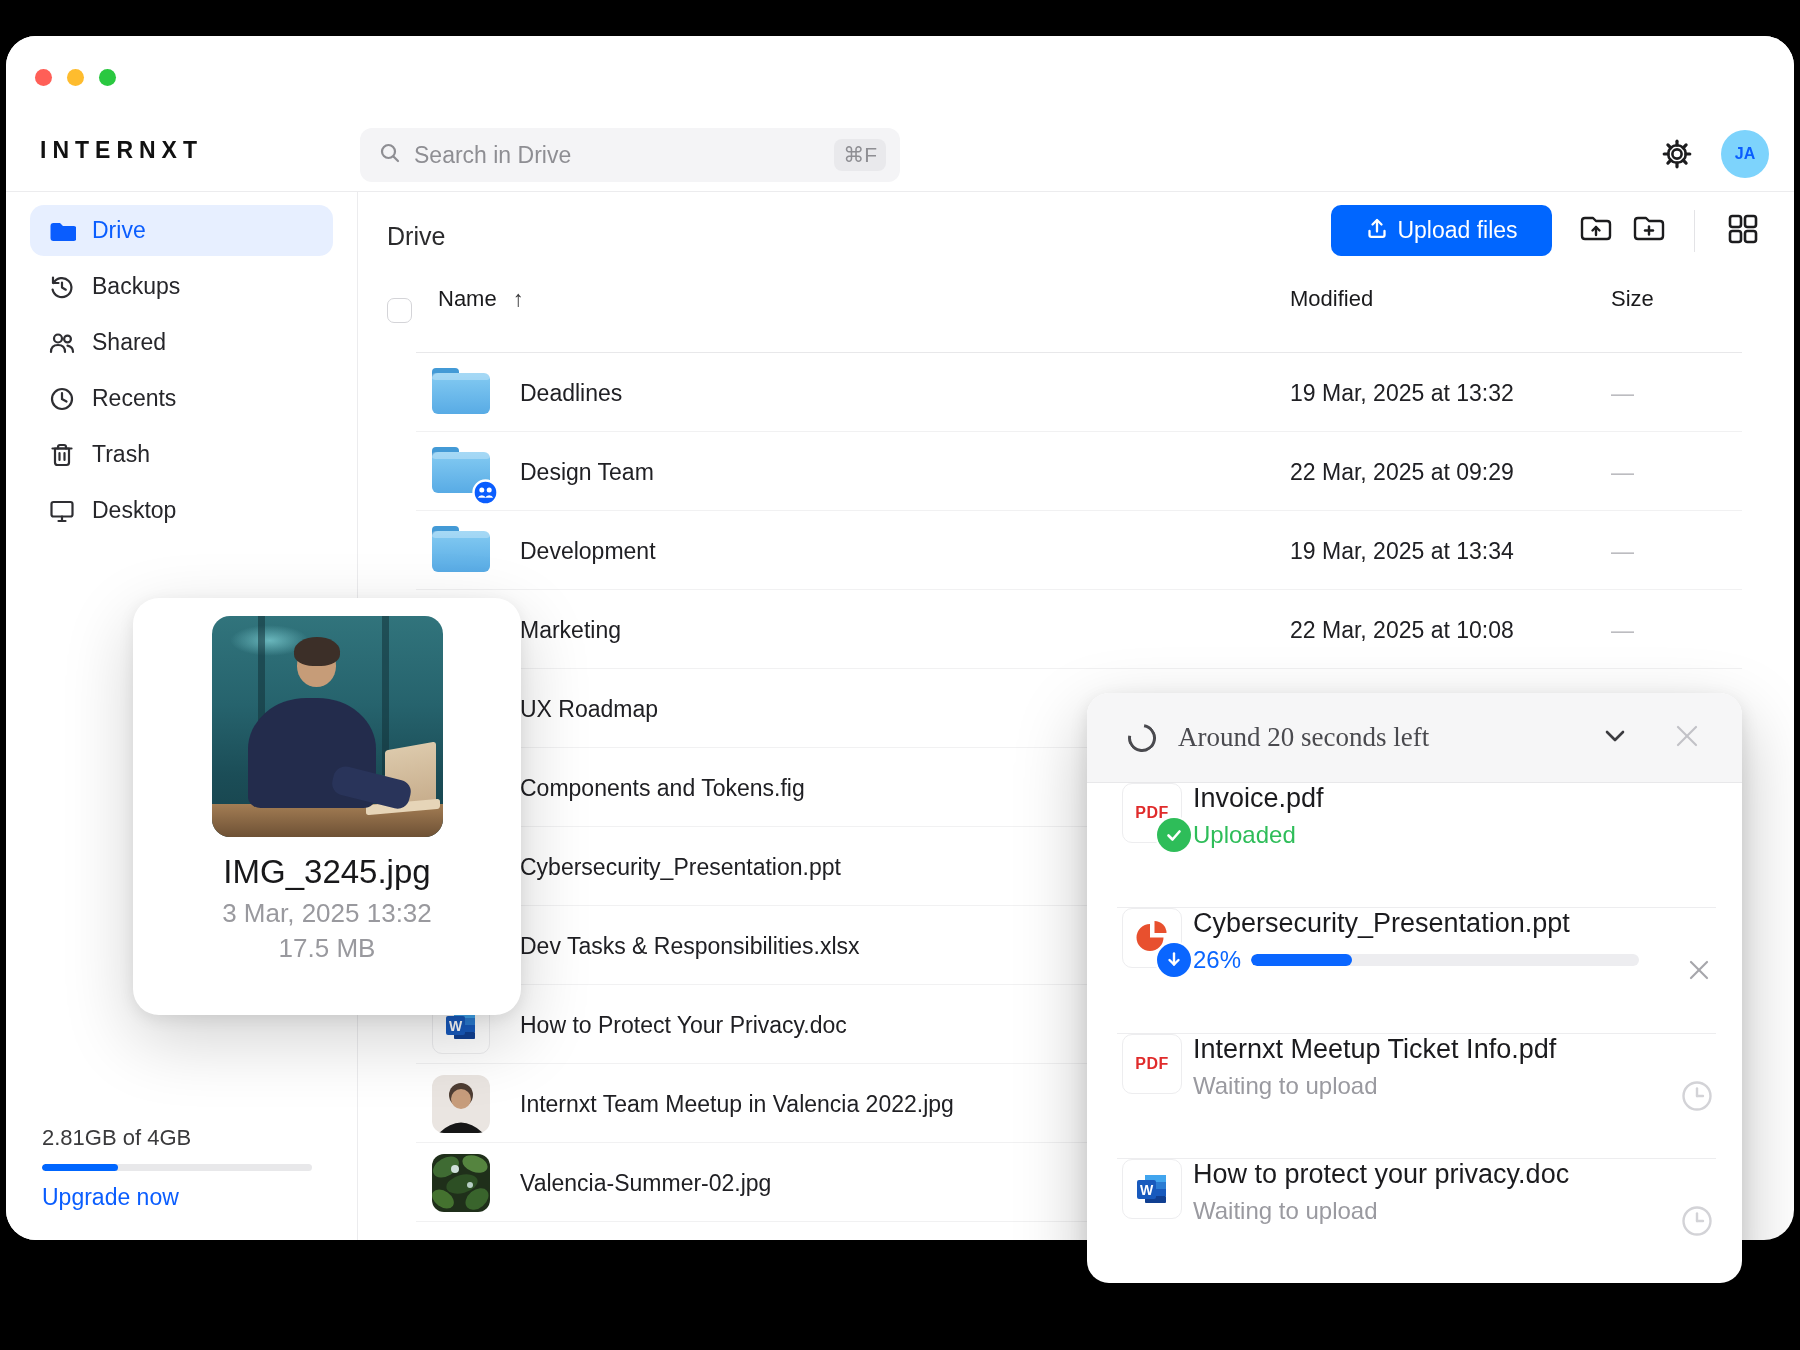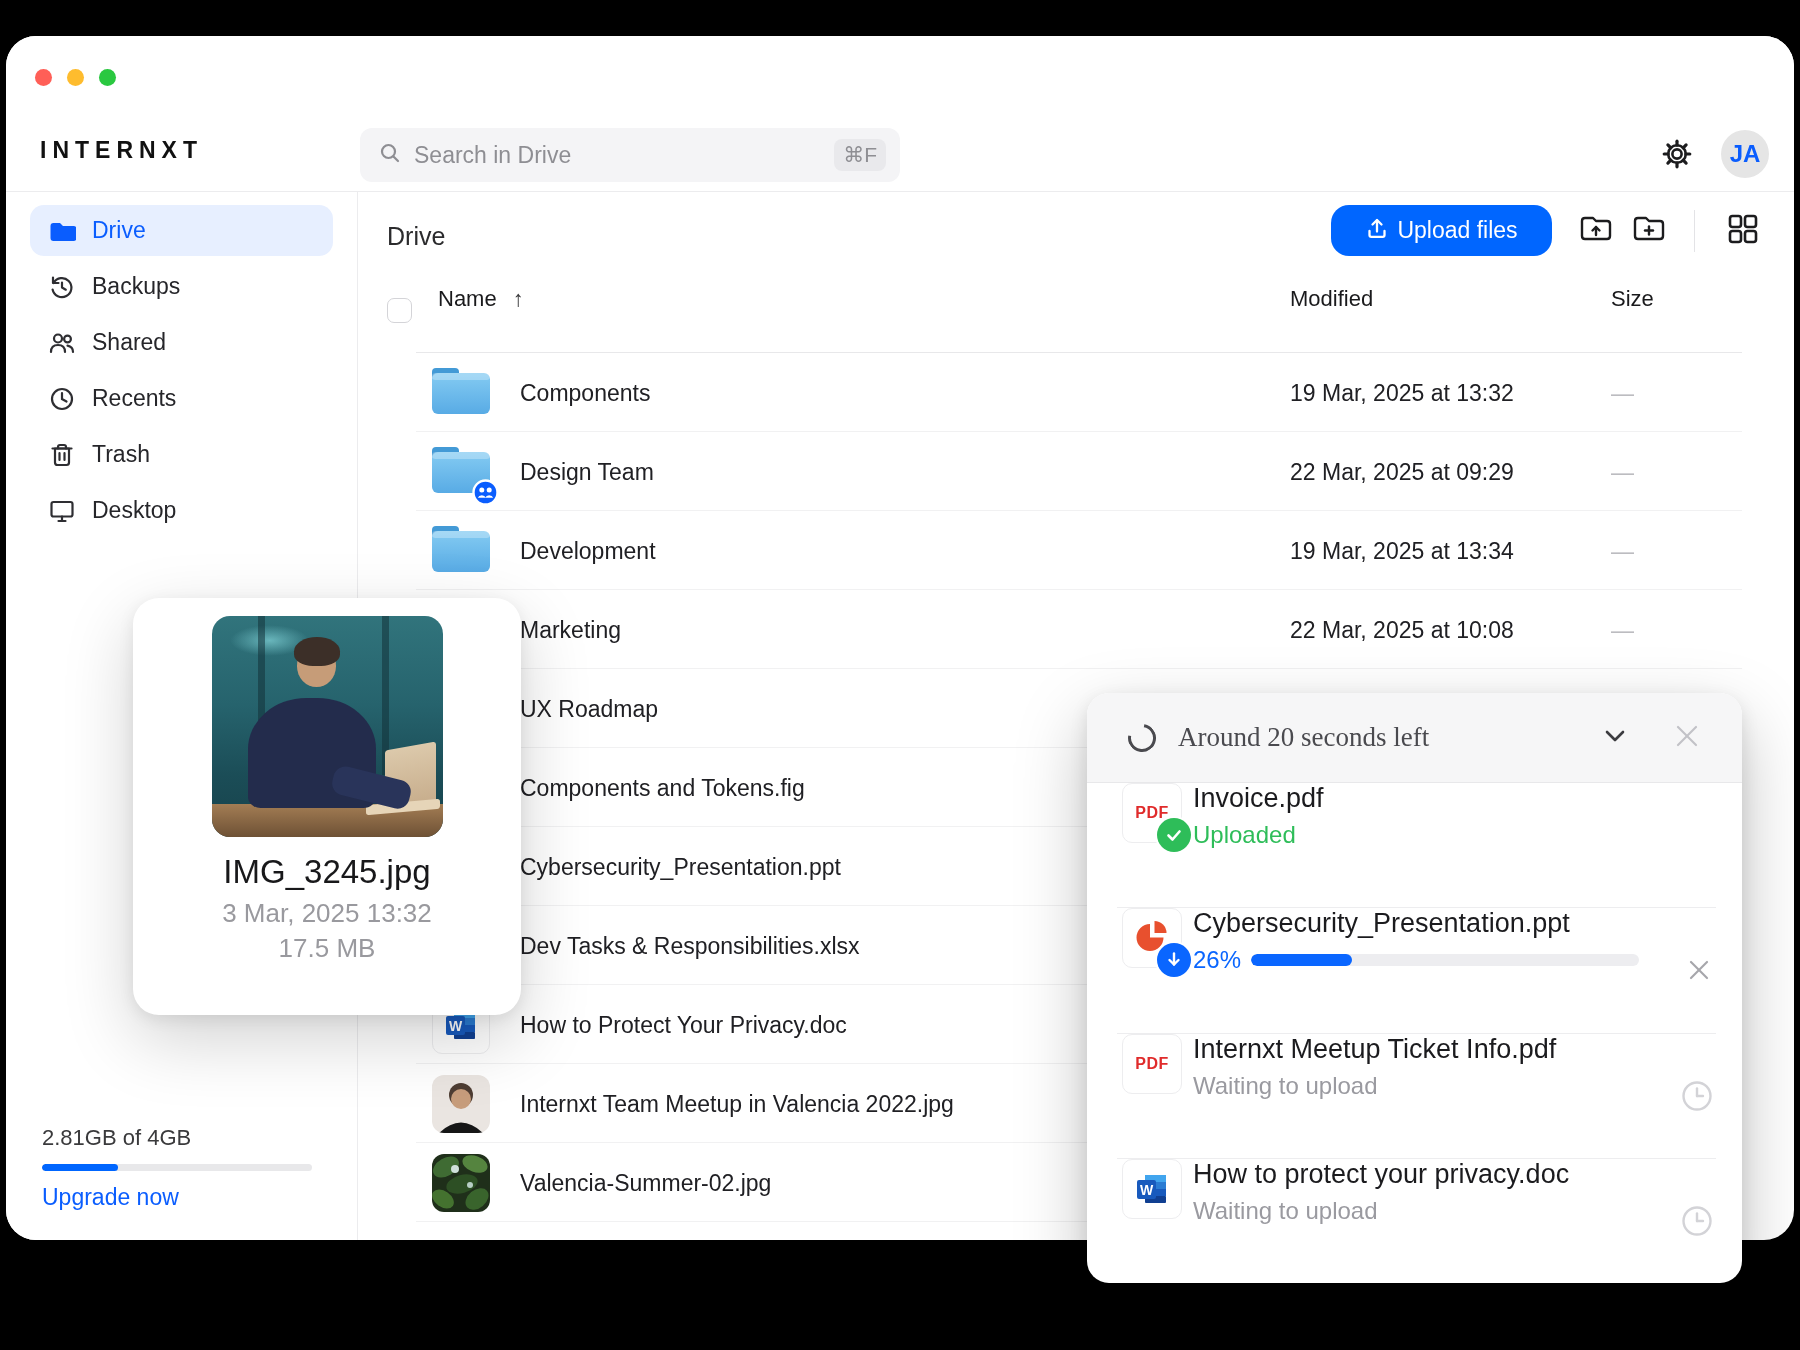--- a/index.html
+++ b/index.html
@@ -12,37 +12,37 @@
   
   .topbar { position:absolute; left:0; top:0; right:0; height:156px; background:#fff; border-bottom:1px solid #ececee; }
   .dots { position:absolute; left:29px; top:33px; display:flex; gap:15px; }
   .dot { width:17px; height:17px; border-radius:50%; }
   .logo { position:absolute; left:34px; top:101px; font-size:23px; font-weight:700; letter-spacing:6px; color:#111; }
   .search { position:absolute; left:354px; top:92px; width:540px; height:54px; background:#f4f4f6; border-radius:12px; display:flex; align-items:center; padding:0 14px 0 18px; }
   .search input { border:none; outline:none; background:transparent; flex:1; font-size:23px; color:#333; margin-left:12px; font-family:inherit; }
   .search input::placeholder { color:#8e8e93; }
   .kbd { background:#e9e9ec; color:#8e8e93; border-radius:8px; font-size:21px; padding:4px 9px; }
   .gearbtn { position:absolute; left:1653px; top:100px; width:36px; height:36px; cursor:pointer; }
-  .avatar { position:absolute; left:1715px; top:94px; width:48px; height:48px; border-radius:50%; background:#e5e5e5; color:#0a5dfe; font-weight:700; font-size:24px; display:flex; align-items:center; justify-content:center; }
+  .avatar { position:absolute; left:1715px; top:94px; width:48px; height:48px; border-radius:50%; background:#7dd3fc; color:#0a5dfe; font-weight:700; font-size:16px; display:flex; align-items:center; justify-content:center; }
 
   
   .sidebar { position:absolute; left:0; top:156px; bottom:0; width:352px; border-right:1px solid #ececee; background:#fff; }
   .nav { padding:13px 24px 0 24px; display:flex; flex-direction:column; gap:5px; }
   .navitem { height:51px; border-radius:14px; display:flex; align-items:center; padding-left:18px; gap:16px; font-size:23px; color:#26262a; cursor:pointer; }
   .navitem.active { background:#e7efff; color:#0a5dfe; font-weight:500; }
   .navitem .nicon { width:28px; height:28px; display:flex; align-items:center; justify-content:center; }
   .storage { position:absolute; left:36px; top:933px; width:270px; }
   .storage .uselabel { font-size:22px; color:#3a3a3c; }
   .storage .track { margin-top:13px; width:270px; height:7px; border-radius:4px; background:#e8e8ea; overflow:hidden; }
   .storage .fill { height:100%; background:#0066ff; border-radius:4px; }
   .storage .upgrade { margin-top:13px; font-size:23px; font-weight:500; color:#0a5dfe; cursor:pointer; }
 
   
   .pagetitle { position:absolute; left:381px; top:186px; font-size:25px; font-weight:500; color:#2b2b2d; }
-  .uploadbtn { position:absolute; left:1325px; top:169px; width:221px; height:51px; border-radius:18px; background:#0066ff; color:#fff; border:none; display:flex; align-items:center; justify-content:center; gap:8px; font-size:23px; font-weight:500; cursor:pointer; font-family:inherit; }
+  .uploadbtn { position:absolute; left:1325px; top:169px; width:221px; height:51px; border-radius:10px; background:#0066ff; color:#fff; border:none; display:flex; align-items:center; justify-content:center; gap:8px; font-size:23px; font-weight:500; cursor:pointer; font-family:inherit; }
   .toolbtn { position:absolute; top:176px; width:38px; height:38px; display:flex; align-items:center; justify-content:center; cursor:pointer; }
   .vdiv { position:absolute; left:1688px; top:174px; width:1px; height:42px; background:#e3e3e6; }
 
   
   .checkbox { position:absolute; left:381px; top:262px; width:25px; height:25px; border:1.5px solid #d4d4d8; border-radius:7px; background:#fff; cursor:pointer; }
   .colhead { position:absolute; top:250px; font-size:22px; font-weight:500; color:#1a1a1c; }
   .headline { position:absolute; left:410px; right:52px; top:316px; height:1px; background:#e8e8ea; }
   .rows { position:absolute; left:0; right:0; top:317px; }
   .row { position:relative; height:79px; cursor:pointer; }
   .row::after { content:""; position:absolute; left:410px; right:52px; bottom:0; height:1px; background:#f1f1f2; }
@@ -270,21 +270,21 @@
                   <linearGradient id="fg1" x1="0" y1="0" x2="0" y2="1">
                     <stop offset="0" stop-color="#84cbf2"></stop>
                     <stop offset="1" stop-color="#58abe5"></stop>
                   </linearGradient>
                 </defs>
                 <rect x="3" y="5" width="27" height="12" rx="4" fill="#439ad6"></rect>
                 <rect x="3" y="10" width="58" height="41" rx="6" fill="url(#fg1)"></rect>
                 <rect x="3" y="10" width="58" height="7" rx="3.5" fill="#ffffff" opacity="0.28"></rect>
               </svg></div>
           </div>
-          <span class="fname">Components</span>
+          <span class="fname">Deadlines</span>
           <span class="fmod">19 Mar, 2025 at 13:32</span>
           <span class="fsize">—</span>
         </div>
         <div class="row">
           <div class="ric">
             <div class="folderwrap"><svg width="64" height="56" viewBox="0 0 64 56">
                 <defs>
                   <linearGradient id="fg2" x1="0" y1="0" x2="0" y2="1">
                     <stop offset="0" stop-color="#84cbf2"></stop>
                     <stop offset="1" stop-color="#58abe5"></stop>

